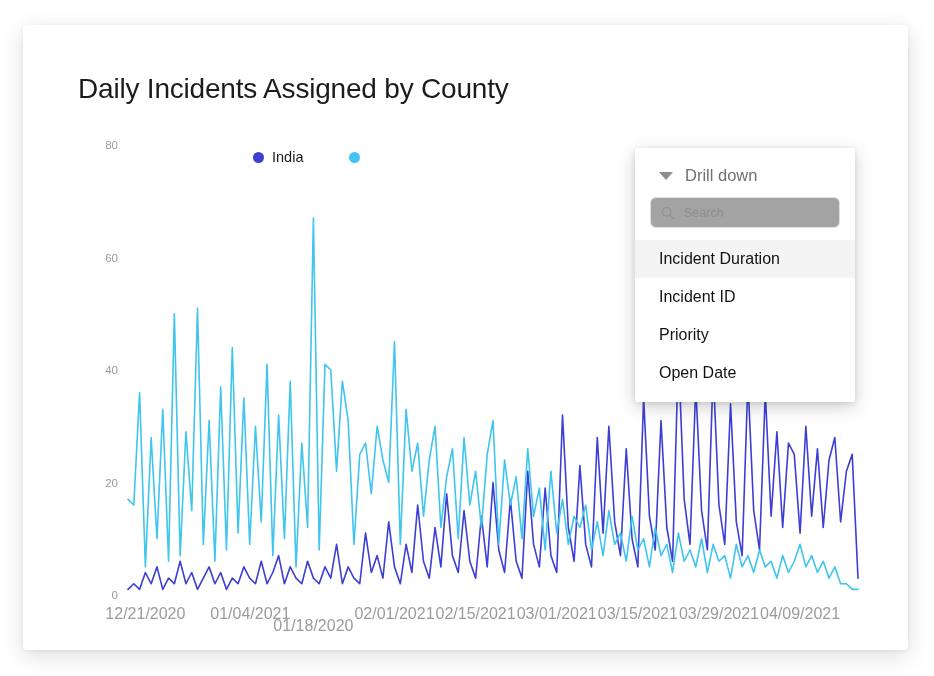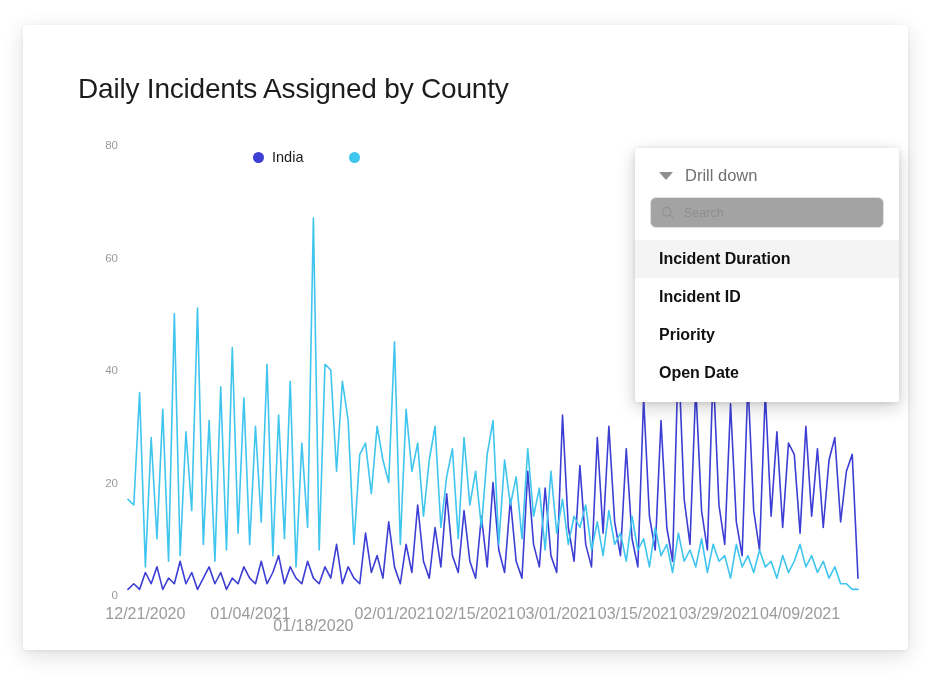--- a/index.html
+++ b/index.html
@@ -111,21 +111,21 @@
     width: 744px;
     height: 450px;
     overflow: visible;
   }
 
   
   #drilldown {
     position: absolute;
     left: 635px;
     top: 148px;
-    width: 264px;
+    width: 220px;
     background: #ffffff;
     border-radius: 2px;
     box-shadow: 0 5px 18px rgba(17,17,17,0.20), 0 1px 5px rgba(17,17,17,0.10);
     padding-bottom: 10px;
   }
   #dd-header {
     display: flex;
     align-items: center;
     gap: 12px;
     padding: 18px 0 12px 24px;
@@ -161,21 +161,21 @@
     font-family: "Liberation Sans", sans-serif;
     font-size: 12.5px;
     color: #4a4a4a;
     width: 100%;
     background: transparent;
     padding: 0;
   }
   #dd-search-input::placeholder { color: #8e8e8e; }
   .dd-item {
     font-size: 16px;
-    font-weight: bold;
+    font-weight: normal;
     color: #111111;
     padding: 10px 24px;
     white-space: nowrap;
     cursor: pointer;
   }
   .dd-item.selected { background: #f4f4f4; }
 </style>
 </head>
 <body>
 

